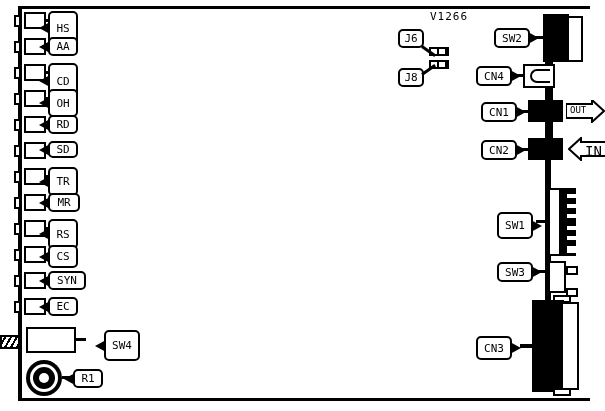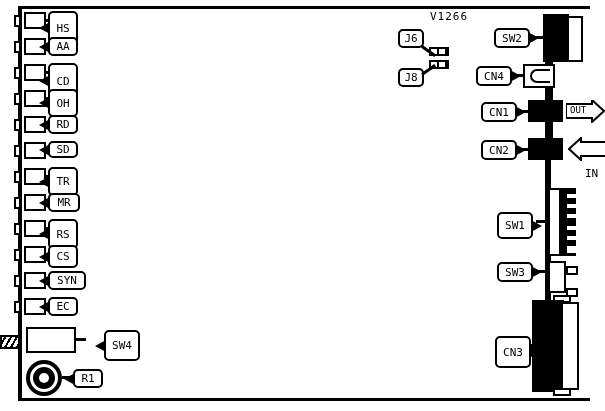--- a/index.html
+++ b/index.html
@@ -305,21 +305,21 @@
   <div class="part-black" style="left:545px;top:122px;width:8px;height:16px"></div>
 
   <div class="part-black" style="left:528px;top:138px;width:35px;height:22px"></div>
   <div class="wire" style="left:518px;top:148px;width:11px;height:3px"></div>
   <div class="callout point-right" style="left:481px;top:140px;width:36px;height:20px">CN2</div>
 
   <div class="arrow" style="left:568px;top:137px;">
     <svg width="40" height="24" viewBox="0 0 40 24">
       <polygon points="39,5 13,5 13,1 1,12 13,23 13,19 39,19" fill="#fff" stroke="#000" stroke-width="2"></polygon>
     </svg>
-    <span style="position:absolute;left:17px;top:6px;font-size:11px;font-family:'DejaVu Sans Mono',monospace;margin-top:24px;">IN</span>
+    <span style="position:absolute;left:17px;top:6px;font-size:14px;font-family:'DejaVu Sans Mono',monospace;">IN</span>
   </div>
 
   <div class="part-black" style="left:545px;top:160px;width:6px;height:30px"></div>
   <div class="part-black" style="left:545px;top:190px;width:6px;height:110px"></div>
 
   <div class="part-white" style="left:548px;top:188px;width:20px;height:68px"></div>
   <div class="part-black" style="left:559px;top:188px;width:17px;height:68px">
     <span class="dip-seg" style="left:8px;top:6px;width:9px;height:4px"></span>
     <span class="dip-seg" style="left:8px;top:16px;width:9px;height:4px"></span>
     <span class="dip-seg" style="left:8px;top:26px;width:9px;height:4px"></span>
@@ -334,15 +334,15 @@
   <div class="part-white" style="left:566px;top:266px;width:12px;height:9px"></div>
   <div class="part-white" style="left:566px;top:288px;width:12px;height:9px"></div>
   <div class="wire" style="left:536px;top:270px;width:13px;height:3px"></div>
   <div class="callout point-right" style="left:497px;top:262px;width:36px;height:20px">SW3</div>
 
   <div class="part-white" style="left:553px;top:295px;width:18px;height:8px"></div>
   <div class="part-black" style="left:532px;top:300px;width:32px;height:92px"></div>
   <div class="part-white" style="left:563px;top:302px;width:16px;height:88px;border-left:none"></div>
   <div class="part-white" style="left:553px;top:388px;width:18px;height:8px"></div>
   <div class="wire" style="left:520px;top:344px;width:13px;height:4px"></div>
-  <div class="callout point-right" style="left:495px;top:336px;width:36px;height:32px">CN3</div>
+  <div class="callout point-right" style="left:476px;top:336px;width:36px;height:24px">CN3</div>
 
 </div>
 
 </body></html>

